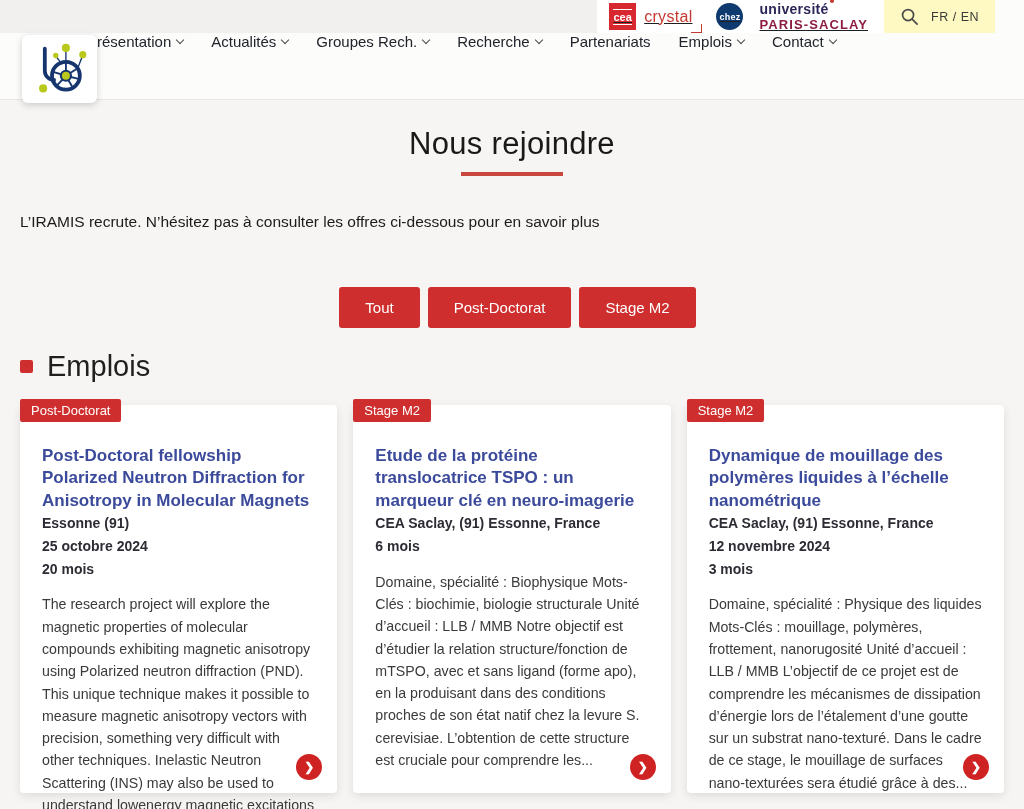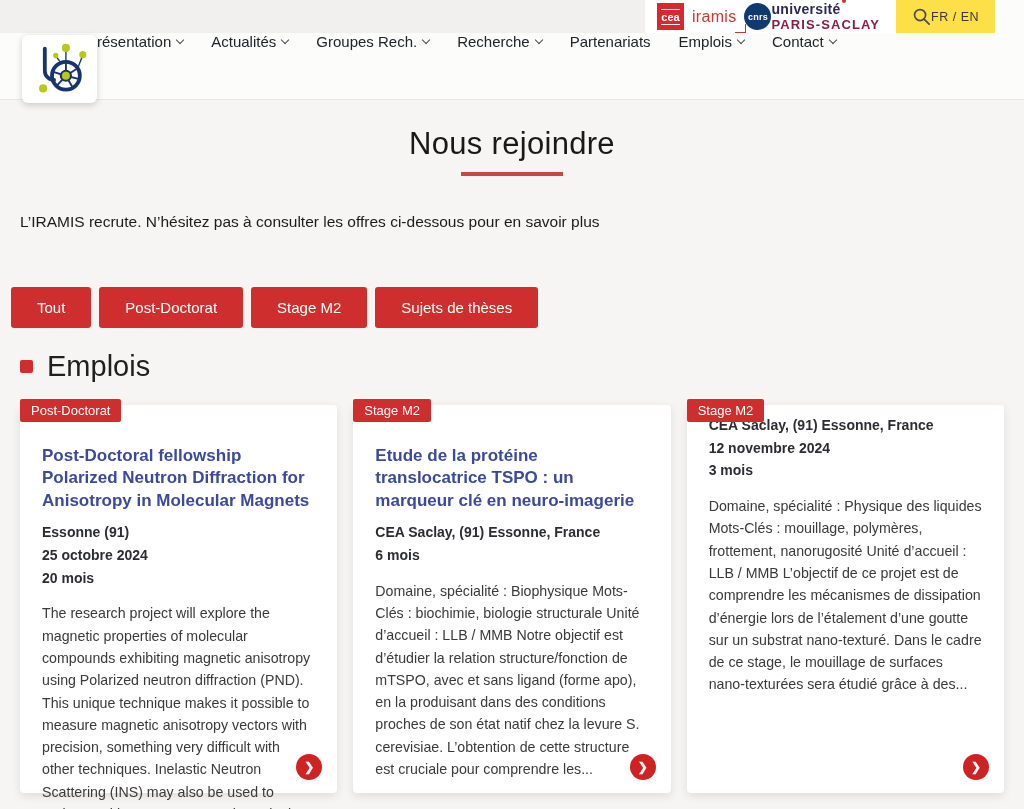--- a/index.html
+++ b/index.html
@@ -7,21 +7,21 @@
   body {
     font-family:"Liberation Sans", sans-serif;
     background:#f6f5f3;
     color:#1e1e1e;
     position:relative;
   }
 
   
   .topbar { height:33px; background:#f1f0ee; display:flex; align-items:stretch; }
   .topbar-spacer { flex:1; }
-  .logo-panel { background:#ffffff; display:flex; align-items:center; padding:0 16px 0 12px; gap:0; }
+  .logo-panel { background:#ffffff; display:flex; align-items:center; padding:0 16px 0 12px; gap:16px;text-decoration:underline; }
   .cea-group { display:flex; align-items:center; gap:8px; }
   .cea-mark {
     width:27px; height:27px; background:#d7282f; color:#fff;
     display:flex; align-items:center; justify-content:center;
     font-size:11px; font-weight:bold;
   }
   .cea-mark span { border-top:1px solid #fff; border-bottom:1px solid #fff; padding:1px 0; }
   .iramis { color:#c43a31; font-size:16px; letter-spacing:.3px; position:relative; padding-right:8px; }
   .iramis::after {
     content:""; position:absolute; right:-2px; bottom:-7px;
@@ -29,21 +29,21 @@
   }
   .cnrs-circle {
     width:27px; height:27px; border-radius:50%; background:#0f3a70; color:#fff;
     display:flex; align-items:center; justify-content:center;
     font-size:9px; font-weight:bold; letter-spacing:.2px;
   }
   .univ { line-height:1.05; text-align:left; }
   .univ-l1 { font-size:14px; font-weight:bold; color:#2b2758; letter-spacing:.3px; position:relative; display:inline-block; }
   .univ-l1::after { content:""; position:absolute; right:-5px; top:-3px; width:4px; height:4px; border-radius:50%; background:#c43a31; }
   .univ-l2 { font-size:13px; font-weight:bold; color:#8c1d41; letter-spacing:1.1px; }
-  .search-box { background:#fde047; display:flex; align-items:center; padding:0 16px; }
+  .search-box { background:#fef9c3; display:flex; align-items:center; gap:12px; padding:0 16px; }
   .lang { font-size:12.5px; color:#3a3a3a; letter-spacing:.5px; }
   .topbar-rightpad { width:29px; background:#fcfcfb; }
 
   
   .navbar {
     height:67px; background:#fcfcfb; border-bottom:1px solid #e8e7e4;
     display:flex; align-items:flex-start; padding-left:87px; gap:28px; position:relative;
   }
   .logo-box {
     position:absolute; left:22px; top:2px; width:75px; height:68px;
@@ -57,21 +57,21 @@
   }
 
   
   .hero { text-align:center; padding-top:26px; }
   .hero h1 { font-size:31px; font-weight:500; color:#191919; letter-spacing:.3px; }
   .hero-underline { width:102px; height:4px; background:#c8473e; margin:10px auto 0; }
 
   .intro { margin:37px 20px 0; font-size:15.5px; color:#1b1b1b; }
 
   
-  .filters { display:flex; gap:8px; margin-top:56px;padding-left:11px; }
+  .filters { display:flex; justify-content:center; gap:8px; margin-top:56px;padding-left:11px; }
   .filter-btn {
     background:#cf2e2e; color:#fff; border:none; border-radius:3px;
     font-family:inherit; font-size:15px; padding:12px 26px; cursor:pointer;
   }
 
   
   .section-head { display:flex; align-items:center; gap:14px; margin:22px 0 0 20px; }
   .red-square { width:13px; height:13px; background:#cf2e2e; border-radius:2px; }
   .section-title { font-size:29px; font-weight:500; color:#1f1f1f; }
 
@@ -79,42 +79,42 @@
   .cards { display:flex; gap:16px; margin:22px 20px 0; }
   .card {
     flex:1; background:#fff; border-radius:4px; position:relative;
     box-shadow:0 3px 10px rgba(0,0,0,.10); height:388px; padding:0 22px;
   }
   .badge {
     position:absolute; top:-6px; left:0; background:#cf2e2e; color:#fff;
     font-size:13px; padding:4px 11px; border-radius:2px;
   }
   .card-title { margin-top:40px; font-size:17px; font-weight:700; color:#3b4a9b; line-height:1.32; cursor:pointer; }
-  .card-meta { margin-top:9px; font-size:14px; font-weight:700; color:#2c2c34; line-height:1.62; }
+  .card-meta { font-size:14px; font-weight:700; color:#2c2c34; line-height:1.62; }
   .card-excerpt { margin-top:13px; font-size:14.2px; color:#3a3a3a; line-height:1.57; }
   .card-arrow {
     position:absolute; right:15px; bottom:13px; width:26px; height:26px; border-radius:50%;
     background:#cf2222; color:#fff; display:flex; align-items:center; justify-content:center;
     font-size:12px; font-weight:bold; cursor:pointer;
   }
 </style>
 </head>
 <body>
 
 <div class="topbar">
   <div class="topbar-spacer"></div>
 
   <div class="logo-panel">
     <div class="cea-group">
       <div class="cea-mark">
           <span>cea</span>
         </div>
-      <div class="iramis">iramis</div>
-    </div>
-    <div class="cnrs-circle">cnrs</div>
+      <div class="iramis">crystal</div>
+    </div>
+    <div class="cnrs-circle">chez</div>
     <div class="univ">
       <div class="univ-l1">université</div>
       <div class="univ-l2">PARIS-SACLAY</div>
     </div>
   </div>
 
   <div class="search-box">
     <svg width="19" height="19" viewBox="0 0 20 20">
       <circle cx="8.5" cy="8.5" r="5.8" fill="none" stroke="#4c4c4c" stroke-width="1.8"></circle>
       <line x1="13" y1="13" x2="18" y2="18" stroke="#4c4c4c" stroke-width="1.8" stroke-linecap="round"></line>
@@ -181,21 +181,20 @@
   <h1>Nous rejoindre</h1>
   <div class="hero-underline"></div>
 </div>
 
 <p class="intro">L’IRAMIS recrute. N’hésitez pas à consulter les offres ci-dessous pour en savoir plus</p>
 
 <div class="filters">
   <button class="filter-btn">Tout</button>
   <button class="filter-btn">Post-Doctorat</button>
   <button class="filter-btn">Stage M2</button>
-  <button class="filter-btn">Sujets de thèses</button>
 </div>
 
 <div class="section-head">
   <div class="red-square"></div>
   <div class="section-title">Emplois</div>
 </div>
 
 <div class="cards">
 
   <div class="card">
@@ -220,20 +219,21 @@
       <div>6 mois</div>
     </div>
     <div class="card-excerpt">Domaine, spécialité : Biophysique Mots-Clés : biochimie, biologie structurale Unité d’accueil : LLB / MMB Notre objectif est d’étudier la relation structure/fonction de mTSPO, avec et sans ligand (forme apo), en la produisant dans des conditions proches de son état natif chez la levure S. cerevisiae. L’obtention de cette structure est cruciale pour comprendre les...</div>
     <div class="card-arrow">
       <span>❯</span>
     </div>
   </div>
 
   <div class="card">
     <div class="badge">Stage M2</div>
+    <div class="card-title">Dynamique de mouillage des polymères liquides à l’échelle nanométrique</div>
     <div class="card-meta">
       <div>CEA Saclay, (91) Essonne, France</div>
       <div>12 novembre 2024</div>
       <div>3 mois</div>
     </div>
     <div class="card-excerpt">Domaine, spécialité : Physique des liquides Mots-Clés : mouillage, polymères, frottement, nanorugosité Unité d’accueil : LLB / MMB L’objectif de ce projet est de comprendre les mécanismes de dissipation d’énergie lors de l’étalement d’une goutte sur un substrat nano-texturé. Dans le cadre de ce stage, le mouillage de surfaces nano-texturées sera étudié grâce à des...</div>
     <div class="card-arrow">
       <span>❯</span>
     </div>
   </div>

